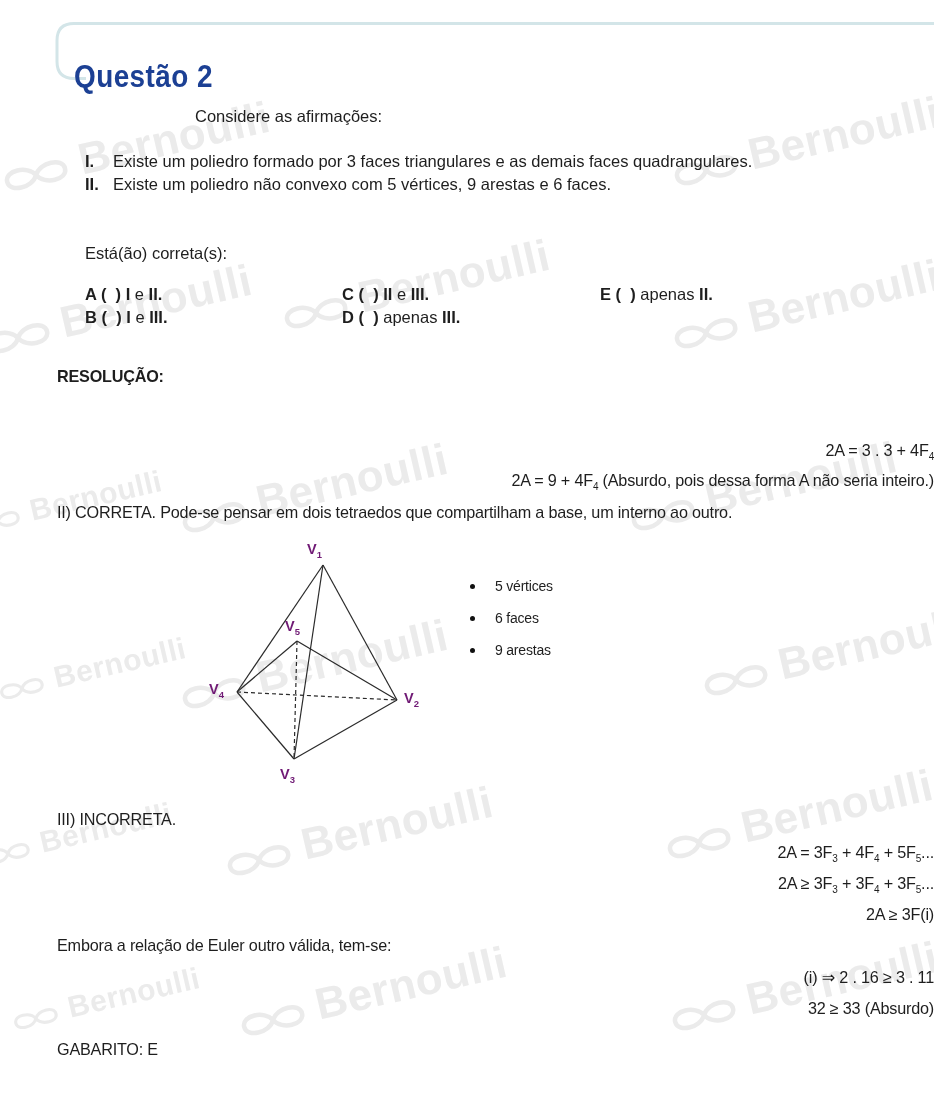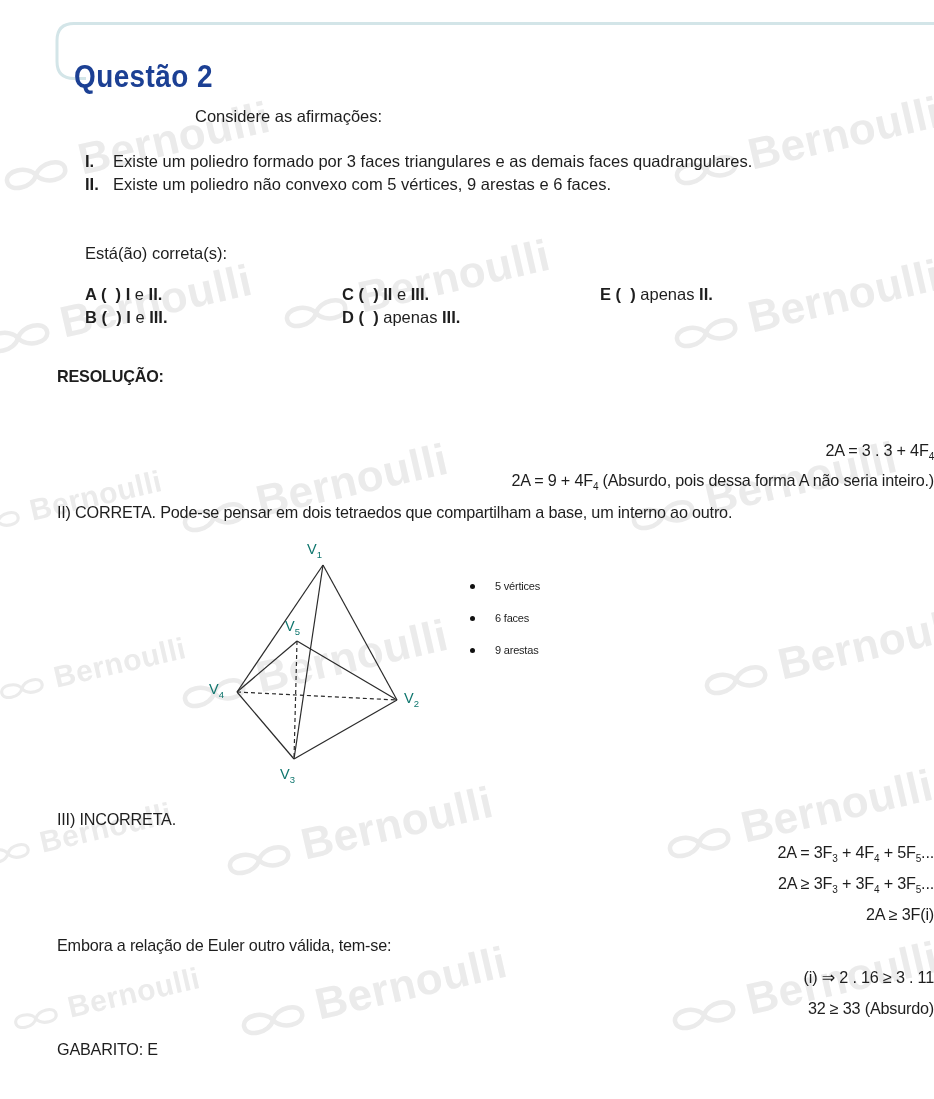--- a/index.html
+++ b/index.html
@@ -31,28 +31,28 @@
 
   
   .stmt{position:absolute;left:85px;z-index:1;}
   .stmt-num{display:inline-block;width:28px;}
 
   
   .opt{position:absolute;z-index:1;font-size:16.5px;white-space:pre;}
 
   
   #poly-svg{position:absolute;left:205px;top:538px;z-index:1;}
-  .vlabel{position:absolute;z-index:2;font-size:14.5px;font-weight:normal;color:#0f766e;}
+  .vlabel{position:absolute;z-index:2;font-size:14.5px;font-weight:bold;color:#701a75;}
   .vlabel sub{font-size:9.5px;}
 
   
   #facts{position:absolute;left:470px;top:576px;z-index:1;}
   .fact{display:flex;align-items:center;margin-bottom:12px;height:20px;}
   .fact .dot{width:5px;height:5px;border-radius:50%;background:#111;margin-right:20px;flex:0 0 auto;}
-  .fact .fact-text{font-size:11px;letter-spacing:-0.2px;}
+  .fact .fact-text{font-size:14px;letter-spacing:-0.2px;}
 </style>
 </head>
 <body>
 
 <div id="page">
 
   <svg width="0" height="0" style="position:absolute">
     <symbol id="lemni" viewBox="0 0 80 40">
       <path d="M40 20 C33 7, 7 7, 7 20 C7 33, 33 33, 40 20 C47 7, 73 7, 73 20 C73 33, 47 33, 40 20" fill="none" stroke="currentColor" stroke-width="5" stroke-linecap="round"></path>
     </symbol>

